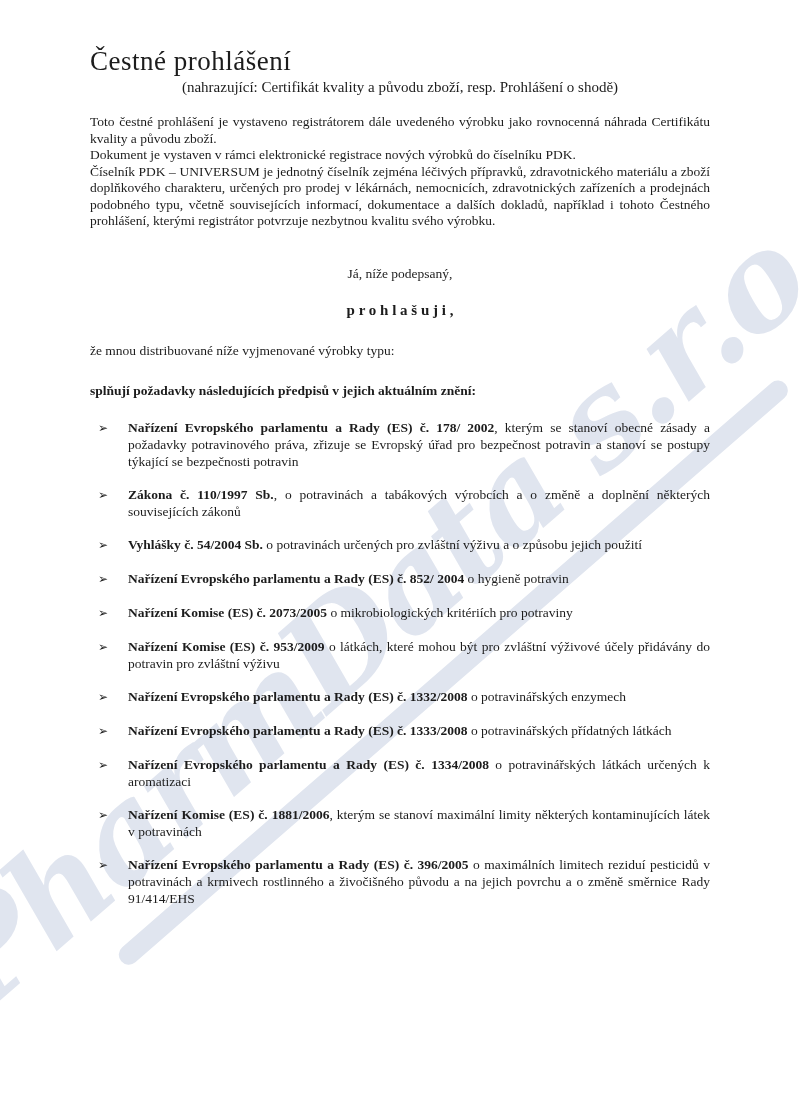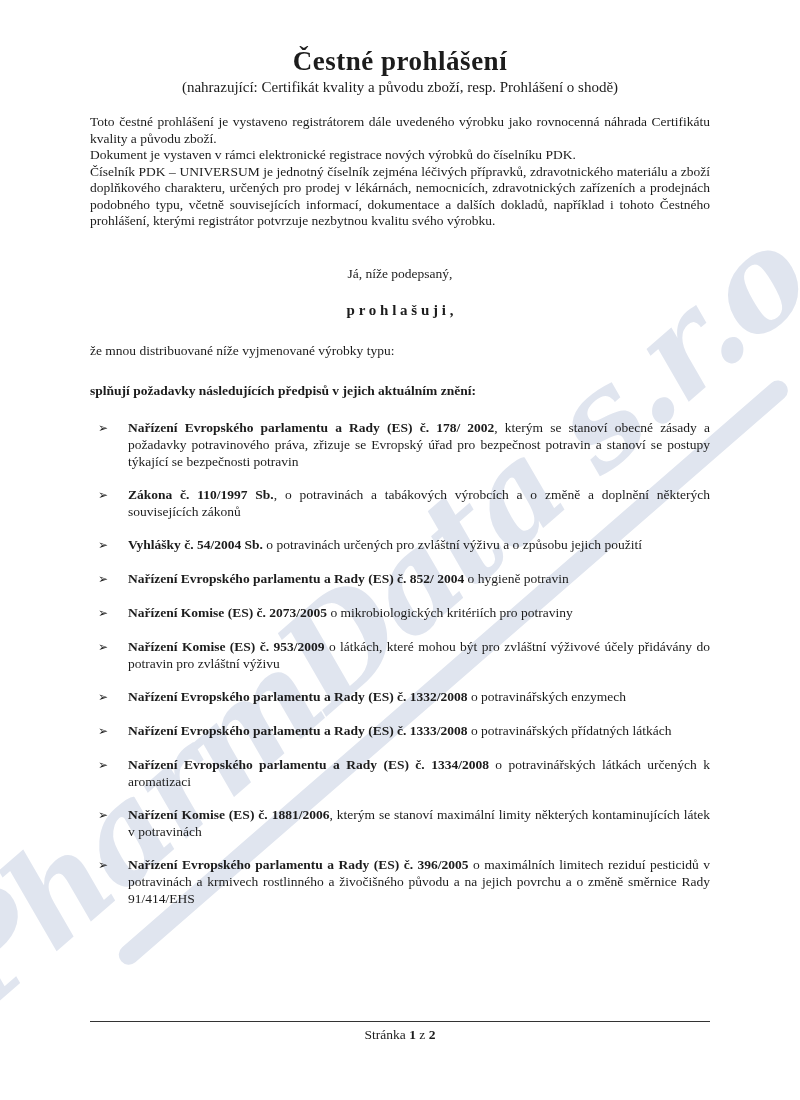--- a/index.html
+++ b/index.html
@@ -22,22 +22,22 @@
   .content {
     position: absolute;
     inset: 0;
     z-index: 1;
     padding: 46px 90px 0 90px;
     box-sizing: border-box;
   }
   .doc-title {
     margin: 0 0 2px 0;
     font-size: 27px;
-    font-weight: bold;
-    text-align: center;
+    font-weight: normal;
+    text-align: left;
     letter-spacing: 0.5px;
   }
   .doc-subtitle {
     margin: 0 0 18px 0;
     font-size: 15px;
     font-weight: normal;
     text-align: center;
   }
   .intro p {
     margin: 0;
@@ -174,20 +174,14 @@
         <span class="reg-text"><b>Nařízení Komise (ES) č. 1881/2006</b><span>, kterým se stanoví maximální limity některých kontaminujících látek v potravinách</span></span>
       </li>
       <li>
         <span class="marker">➢</span>
         <span class="reg-text"><b>Nařízení Evropského parlamentu a Rady (ES) č. 396/2005</b><span> o maximálních limitech reziduí pesticidů v potravinách a krmivech rostlinného a živočišného původu a na jejich povrchu a o změně směrnice Rady 91/414/EHS</span></span>
       </li>
     </ul>
 
   </div>
 
-  <div class="footer">
-    <span>Stránka</span>
-    <b>1</b>
-    <span>z</span>
-    <b>2</b>
-  </div>
 
 </div>
 
 </body></html>

